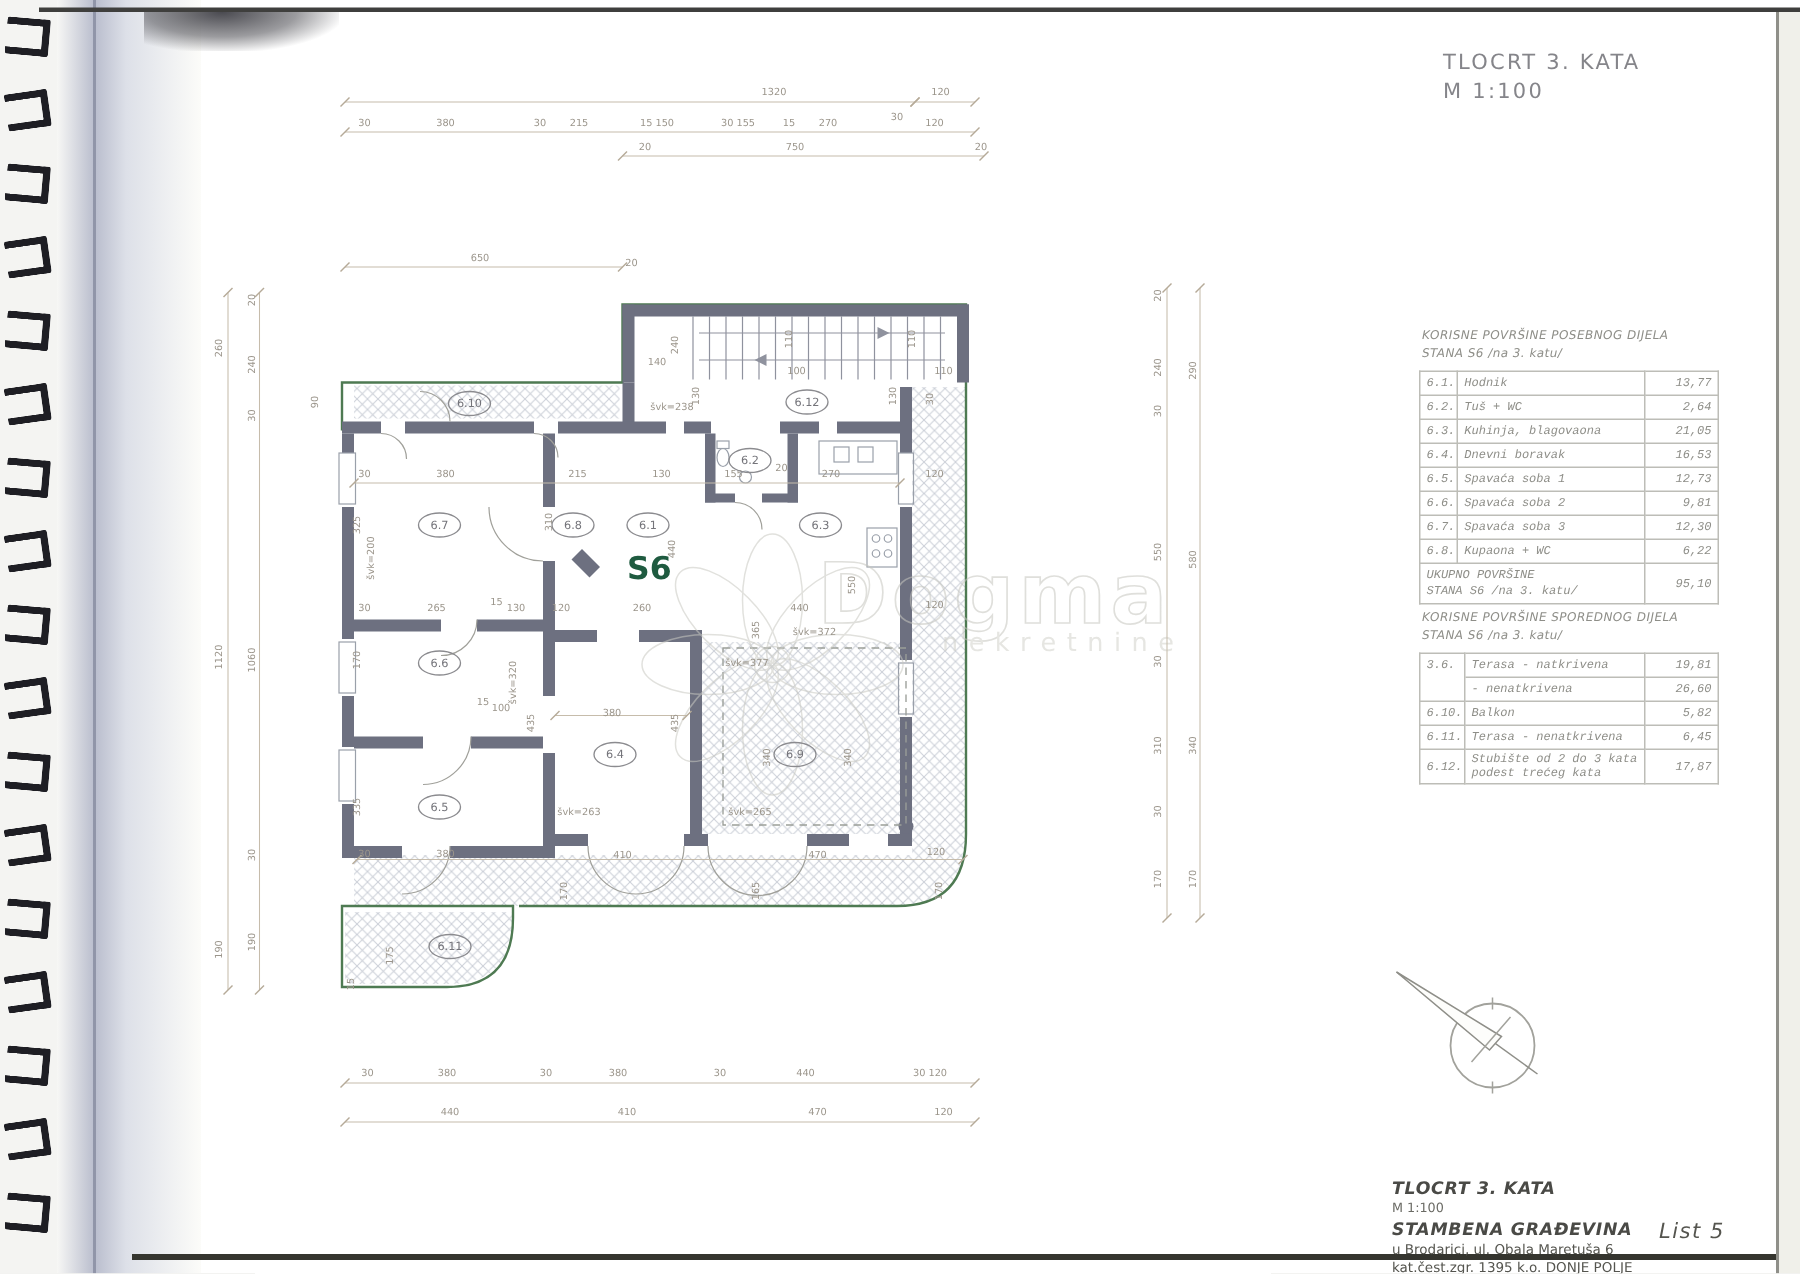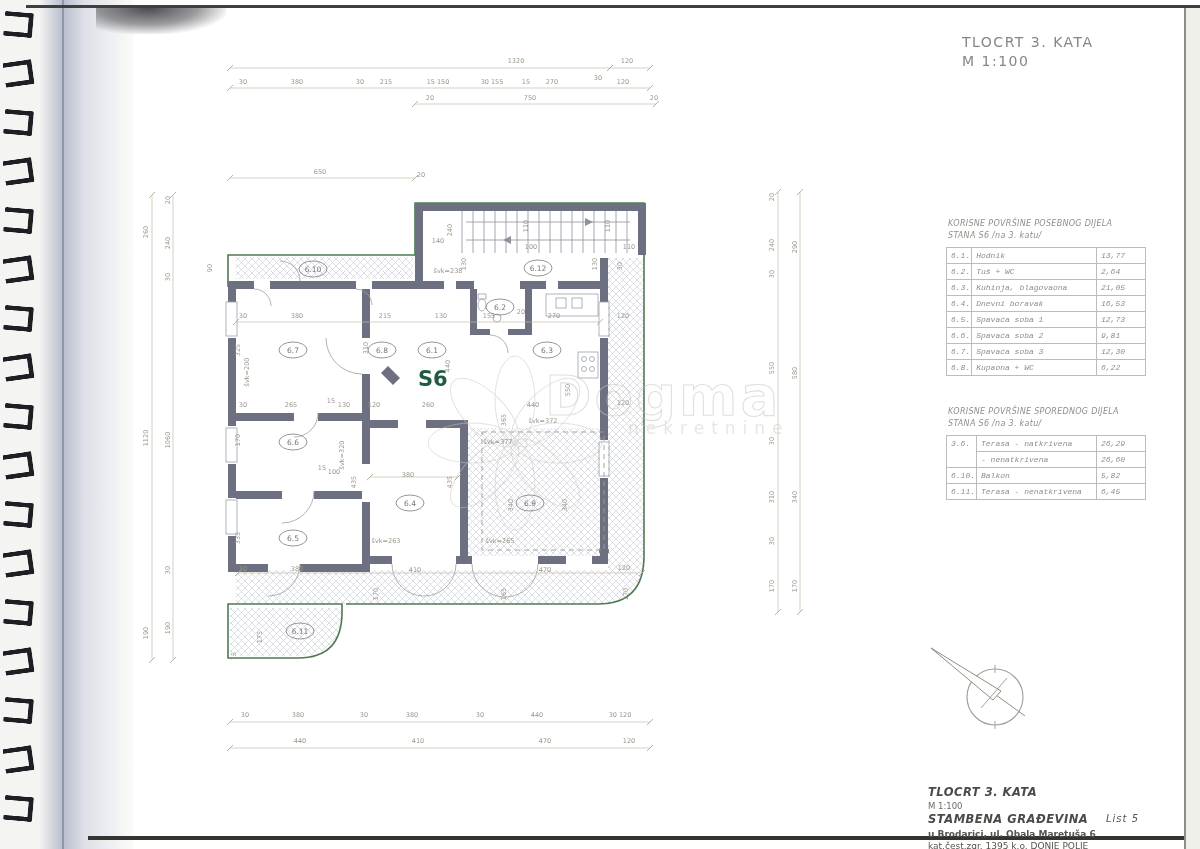--- a/index.html
+++ b/index.html
@@ -18,30 +18,30 @@
   .binding{position:absolute;left:0;top:0;width:40px;height:849px;background:#f4f4f2;}
   .binding .mark{position:absolute;left:4px;width:24px;height:15px;border:5px solid #1e1e24;border-left:none;border-radius:2px;}
   
   .sheet-title{position:absolute;left:962px;top:33px;color:#85858a;font-size:14px;letter-spacing:1.5px;line-height:1.35;}
   
   .area-table{position:absolute;width:200px;color:#8e8e88;font-style:italic;font-size:8px;}
   .tbl-title{margin:0 0 5px 2px;line-height:1.5;letter-spacing:.3px;}
   .area-table table{border-collapse:collapse;width:100%;font-family:Liberation Mono, monospace;}
   .area-table td{border:1px solid #bdbdb7;padding:2px 4px;height:11px;vertical-align:middle;}
   .area-table td.no{width:17px;padding-right:1px;}
-  .area-table td.val{width:40px;text-align:left;}
+  .area-table td.val{width:40px;text-align:right;}
   .area-table td.cont,.area-table td.cont-l{border-top:none;margin-top:17px;}
   .area-table td.open-b{border-bottom:none;}
   .area-table td.tot{height:22px;line-height:1.4;}
   
   .title-block{position:absolute;left:928px;top:785px;width:260px;color:#55554f;font-size:9px;line-height:1.35;}
   .tb-big{font-weight:bold;font-style:italic;font-size:11.5px;color:#4a4a46;letter-spacing:.5px;}
   .tb-small{font-size:8.5px;color:#6a6a64;}
-  .tb-bold{font-weight:bold;}
-  .list-label{position:absolute;left:1106px;top:813px;font-style:italic;font-size:10px;color:#55554f;letter-spacing:1px;}
+  .tb-bold{font-weight:normal;}
+  .list-label{position:absolute;left:1106px;top:813px;font-style:italic;font-size:14px;color:#55554f;letter-spacing:1px;}
   
   .dimtext{font-family:"DejaVu Sans",sans-serif;font-size:6.5px;fill:#9b958b;text-anchor:middle;}
   .roomtext{font-family:"DejaVu Sans",sans-serif;font-size:7.5px;fill:#74747a;text-anchor:middle;}
   .dimline{stroke:#c6bcab;stroke-width:.7;}
   .dimtick{stroke:#b5aa98;stroke-width:.9;}
   .wall{fill:#6d7080;}
   .greenline{fill:none;stroke:#4e7a52;stroke-width:1.6;}
   .fixture{fill:none;stroke:#9aa0aa;stroke-width:.8;}
   .door{fill:none;stroke:#a0a09a;stroke-width:.8;}
   .stair{stroke:#8f929e;stroke-width:.8;}
@@ -450,50 +450,59 @@
           <tr>
             <td class="no">6.7.</td>
             <td class="">Spavaća soba 3</td>
             <td class="val">12,30</td>
           </tr>
           <tr>
             <td class="no">6.8.</td>
             <td class="">Kupaona + WC</td>
             <td class="val">6,22</td>
           </tr>
+          <tr>
+            <td colspan="2" class="tot">UKUPNO POVRŠINE<br>STANA S6 /na 3. katu/</td>
+            <td class="val">95,10</td>
+          </tr>
         </tbody>
       </table>
   </div>
 
   <div class="area-table" style="left:946px;top:406px;">
     <div class="tbl-title">
       <span>KORISNE POVRŠINE SPOREDNOG DIJELA</span><br>
       <span>STANA S6 /na 3. katu/</span>
     </div>
     <table>
         <tbody>
           <tr>
             <td class="no open-b">3.6.</td>
             <td class="">Terasa - natkrivena</td>
-            <td class="val">26,29</td>
+            <td class="val">19,81</td>
           </tr>
           <tr>
             <td class="no cont"></td>
             <td class="cont-l">- nenatkrivena</td>
             <td class="val">26,60</td>
           </tr>
           <tr>
             <td class="no">6.10.</td>
             <td class="">Balkon</td>
             <td class="val">5,82</td>
           </tr>
           <tr>
             <td class="no">6.11.</td>
             <td class="">Terasa - nenatkrivena</td>
             <td class="val">6,45</td>
+          </tr>
+          <tr>
+            <td class="no">6.12.</td>
+            <td class="">Stubište od 2 do 3 kata<br>podest trećeg kata</td>
+            <td class="val">17,87</td>
           </tr>
         </tbody>
       </table>
   </div>
 
   <svg style="position:absolute;left:925px;top:642px;" width="110" height="90" viewBox="0 0 110 90">
     <circle cx="70" cy="55" r="28" fill="none" stroke="#a2a29c" stroke-width="1.2"></circle>
     <line x1="6" y1="6" x2="100" y2="74" stroke="#8f8f89" stroke-width="1"></line>
     <polygon points="6,6 76,49 68,58" fill="#fdfdfb" stroke="#8f8f89" stroke-width="1"></polygon>
     <line x1="82" y1="36" x2="56" y2="66" stroke="#a2a29c" stroke-width="1"></line>

